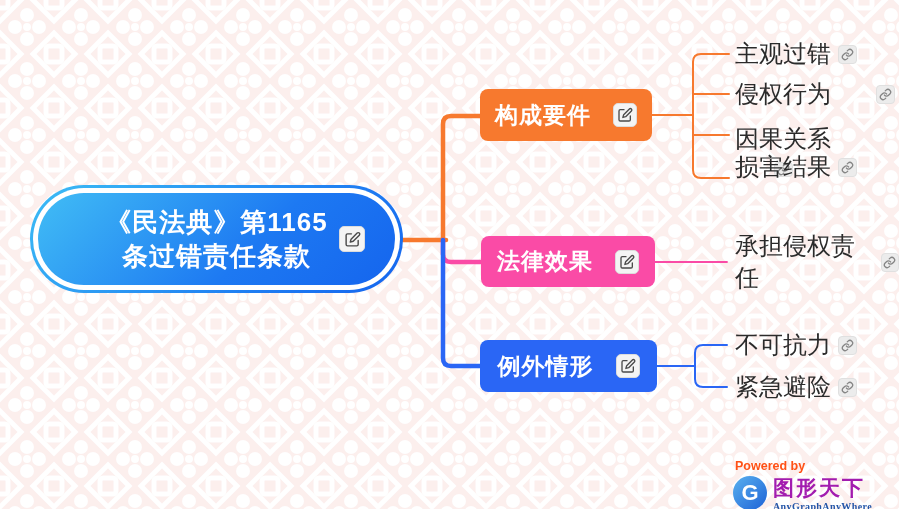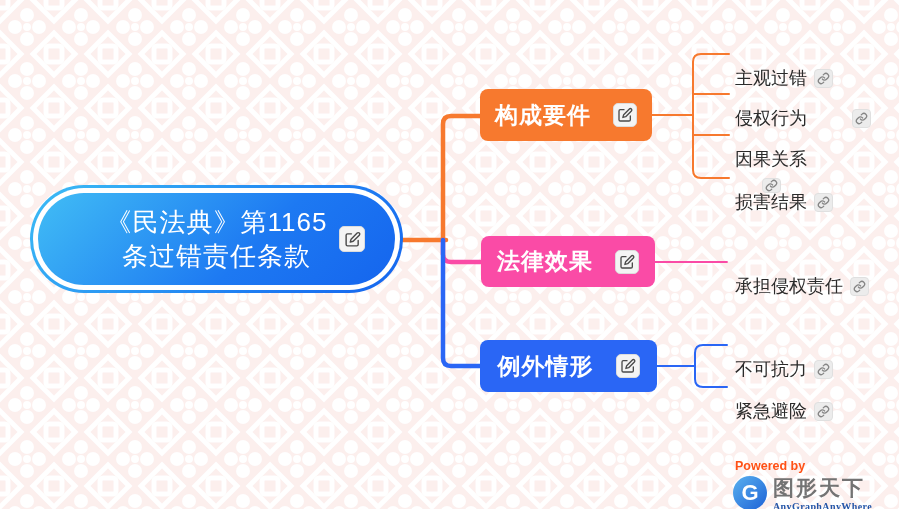--- a/index.html
+++ b/index.html
@@ -16,44 +16,44 @@
     border-radius:60px; padding:3px; z-index:2;
     background:linear-gradient(135deg,#3CBCF5 0%,#1E7CF2 70%,#1565EE 100%);
   }
   .root-mid{
     width:100%; height:100%; background:#ffffff; border-radius:56px; padding:5px;
   }
   .root-inner{
     width:100%; height:100%; border-radius:50px;
     background:linear-gradient(135deg,#41BDF5 0%,#1D79F2 60%,#1565EE 100%);
     display:flex; flex-direction:column; align-items:center; justify-content:center;
-    color:#ffffff; font-size:26px; font-weight:400; letter-spacing:1px; line-height:34px;
+    color:#ffffff; font-size:26px; font-weight:700; letter-spacing:1px; line-height:34px;
     text-align:center;
   }
   .root-edit{ position:absolute; right:38px; top:41px; }
 
   
   .branch{
     position:absolute; z-index:2; display:flex; align-items:center; justify-content:center;
     gap:22px; color:#ffffff; font-size:23px; font-weight:700; letter-spacing:1px;
     border-radius:8px;
   }
   .branch-elements{ left:480px; top:89px;  width:172px; height:52px; background:#F7792E; }
   .branch-effect  { left:481px; top:236px; width:174px; height:51px; background:#FA4BA6; }
   .branch-exception{left:480px; top:340px; width:177px; height:52px; background:#2A66F5;text-align:center; }
 
   
   .leaf{
     position:absolute; z-index:2; display:flex; align-items:center; gap:7px;
-    font-size:18px; color:#2B2B2B; height:24px;margin-top:24px;
+    font-size:24px; color:#2B2B2B; height:24px;
   }
   .leaf-1{ left:735px; top:42px; }
   .leaf-2{ left:735px; top:82px;gap:45px; }
   .leaf-3{ left:735px; top:123px;flex-direction:column; }
-  .leaf-4{ left:735px; top:166px; }
+  .leaf-4{ left:735px; top:155px; }
   .leaf-5{ left:735px; top:250px; }
   .leaf-6{ left:735px; top:333px; }
   .leaf-7{ left:735px; top:375px; }
 
   
   .chip{
     display:inline-flex; align-items:center; justify-content:center;
     background:#f4f4f4; border:1px solid #dcdcdc; border-radius:5px;
   }
   .chip-edit{ width:26px; height:26px; }
@@ -67,21 +67,21 @@
   .footer{ position:absolute; left:733px; top:443px; z-index:2; }
   .powered{ color:#FF5115; font-size:12.5px; font-weight:700; margin:16px 0 3px 2px; }
   .brand-row{ display:flex; align-items:flex-start; gap:6px; }
   .logo-circle{
     width:34px; height:34px; border-radius:50%;
     background:linear-gradient(135deg,#5AB1EF 0%,#1E62D6 100%);
     color:#ffffff; font-size:22px; font-weight:700;
     display:flex; align-items:center; justify-content:center;
   }
   .brand-col{ display:flex; flex-direction:column; }
-  .brand-name{ color:#737373; font-size:21px; font-weight:700; letter-spacing:2px; line-height:24px; }
+  .brand-name{ color:#a21caf; font-size:21px; font-weight:700; letter-spacing:2px; line-height:24px; }
   .brand-sub{ color:#2456A8; font-size:10px; font-weight:700; letter-spacing:0.4px;
               font-family:"Liberation Serif","DejaVu Serif",serif; margin-top:1px; }
 </style>
 </head>
 <body>
 
 <div class="canvas">
 
   <svg class="bg-svg" width="899" height="509">
     <defs>

